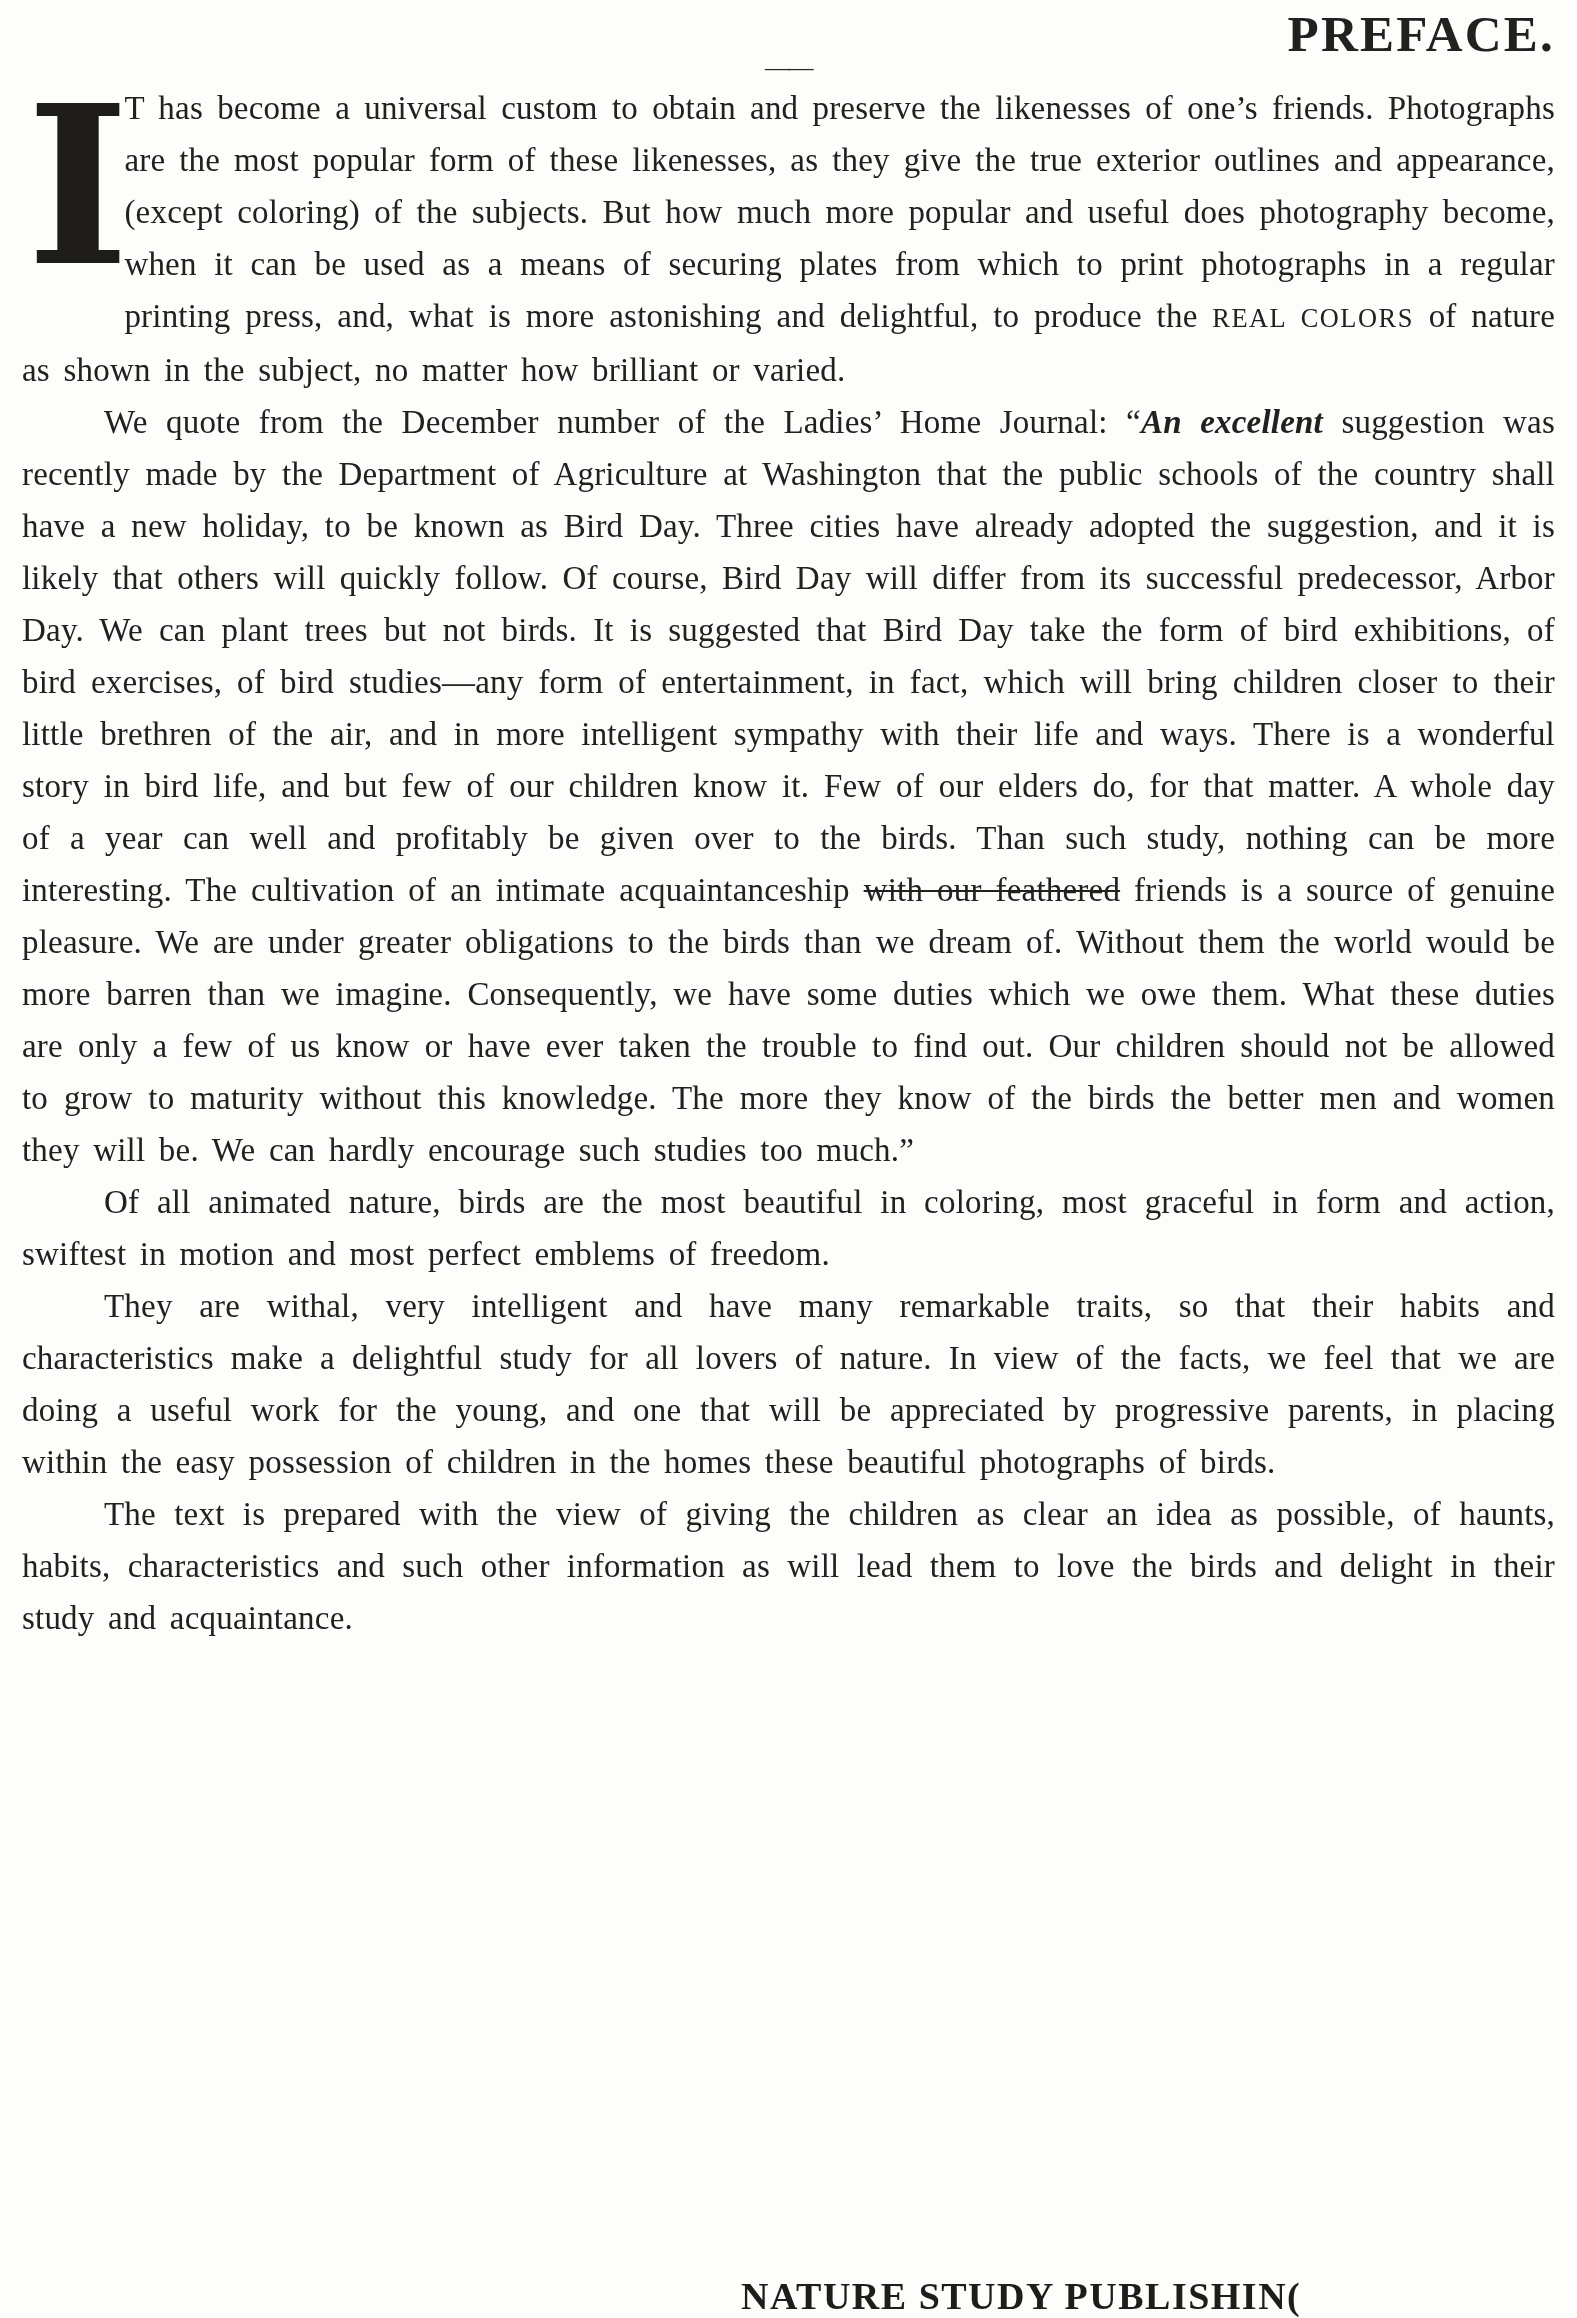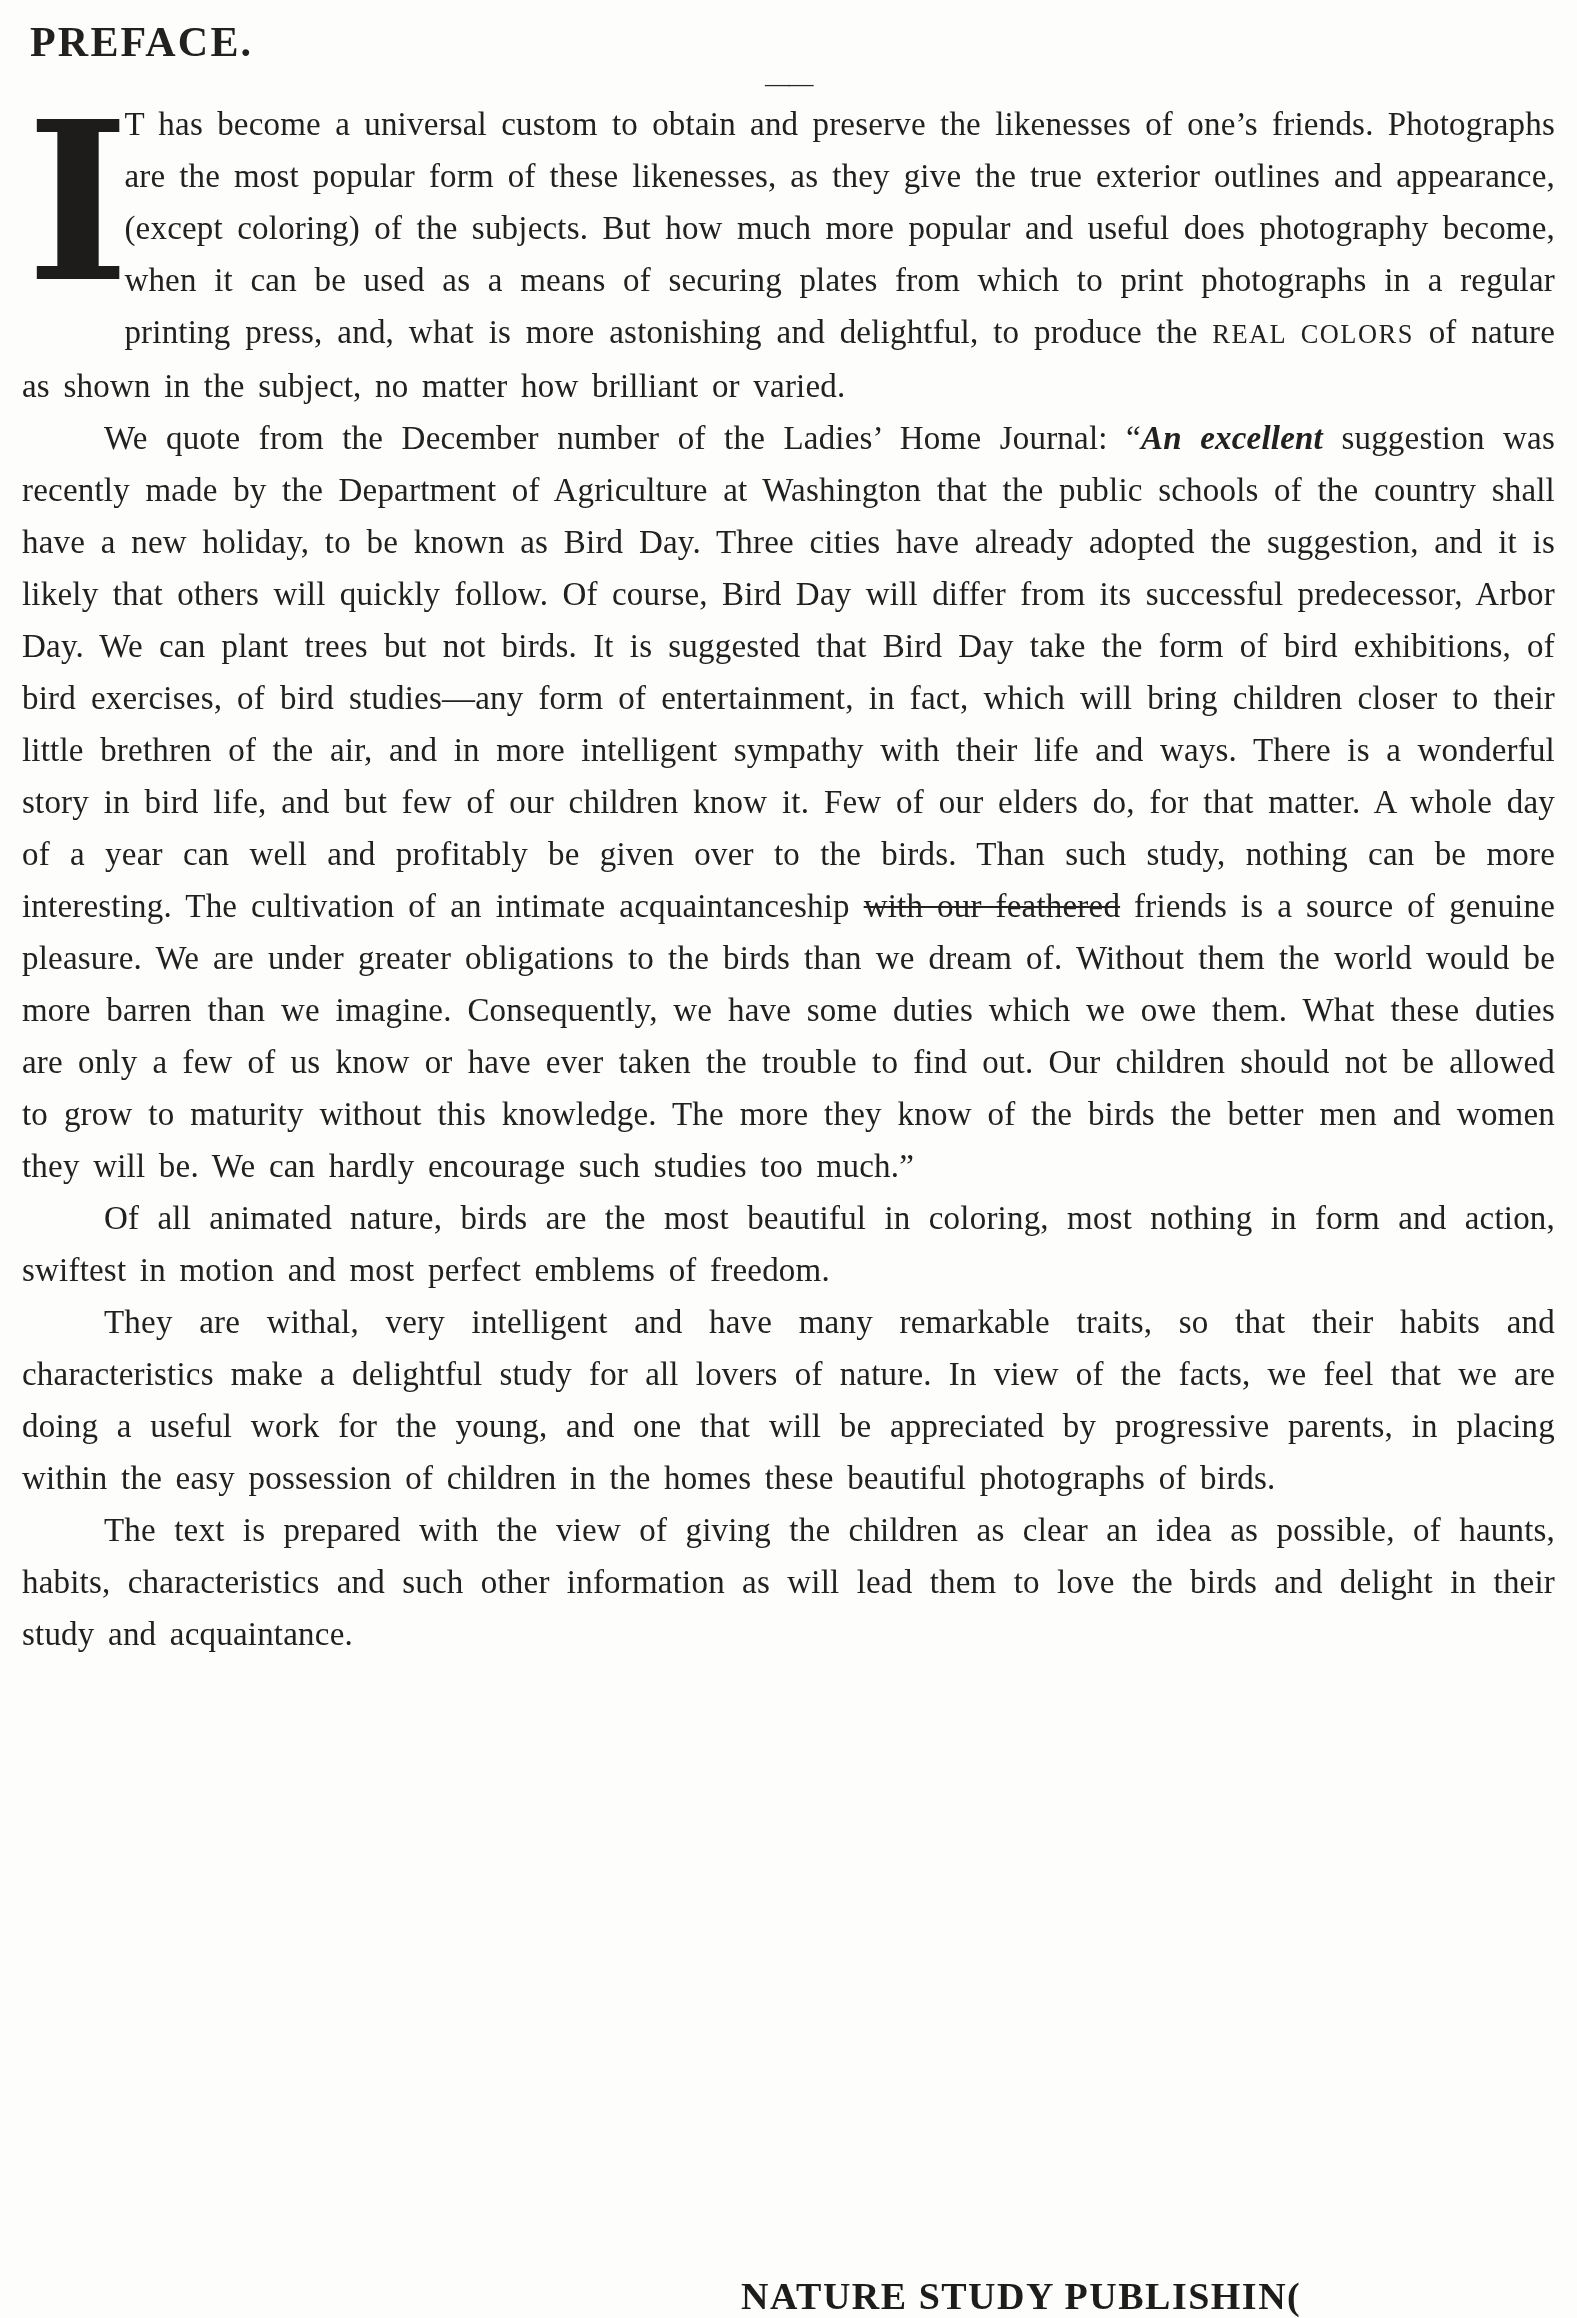--- a/index.html
+++ b/index.html
@@ -13,25 +13,25 @@
     height: 2319px;
     margin: 0 auto;
     background: #fdfdfb;
     color: #222120;
     font-family: "Liberation Serif", "DejaVu Serif", serif;
     box-sizing: border-box;
     padding: 10.3px 22px 7.3px 22px;
     overflow: hidden;
   }
   .page-title {
-    text-align: left;
-    font-size: 42px;
+    text-align: right;
+    font-size: 51px;
     font-weight: 600;
     letter-spacing: 2.2px;
-    margin: 8px;
+    margin: 0;
     line-height: 48px;
   }
   .title-divider {
     text-align: center;
     font-size: 25px;
     line-height: 19px;
     letter-spacing: -1.5px;
     color: #2a2927;
     margin: 0 0 4.4px 0;
   }
@@ -85,21 +85,21 @@
 
   <h1 class="page-title">PREFACE.</h1>
   <div class="title-divider">——</div>
 
   <div class="body-text">
 
     <p class="para first"><span class="dropcap">I</span><span>T has become a universal custom to obtain and preserve the likenesses of one’s friends.   Photographs are the most popular form of these likenesses, as they give the true exterior outlines and appearance, (except coloring) of the subjects.   But how much more popular and useful does photography become, when it can be used as a means of securing plates from which to print photographs in a regular printing press, and, what is more astonishing and delightful, to produce the </span><span class="smallcaps">REAL COLORS</span><span> of nature as shown in the subject, no matter how brilliant or varied.</span></p>
 
     <p class="para"><span>We quote from the December number of the Ladies’ Home Journal: “</span><span class="italic">An excellent</span><span> suggestion was recently made by the Department of Agriculture at Washington that the public schools of the country shall have a new holiday, to be known as Bird Day.   Three cities have already adopted the suggestion, and it is likely that others will quickly follow.   Of course, Bird Day will differ from its successful predecessor, Arbor Day.   We can plant trees but not birds. It is suggested that Bird Day take the form of bird exhibitions, of bird exercises, of bird studies—any form of entertainment, in fact, which will bring children closer to their little brethren of the air, and in more intelligent sympathy with their life and ways.   There is a wonderful story in bird life, and but few of our children know it.   Few of our elders do, for that matter.   A whole day of a year can well and profitably be given over to the birds.   Than such study, nothing can be more interesting.   The cultivation of an intimate acquaintanceship </span><span class="struck">with our feathered</span><span> friends is a source of genuine pleasure. We are under greater obligations to the birds than we dream of.   Without them the world would be more barren than we imagine.   Consequently, we have some duties which we owe them.   What these duties are only a few of us know or have ever taken the trouble to find out.   Our children should not be allowed to grow to maturity without this knowledge.   The more they know of the birds the better men and women they will be.   We can hardly encourage such studies too much.”</span></p>
 
-    <p class="para">Of all animated nature, birds are the most beautiful in coloring, most nothing in form and action, swiftest in motion and most perfect emblems of freedom.</p>
+    <p class="para">Of all animated nature, birds are the most beautiful in coloring, most graceful in form and action, swiftest in motion and most perfect emblems of freedom.</p>
 
     <p class="para">They are withal, very intelligent and have many remarkable traits, so that their habits and characteristics make a delightful study for all lovers of nature.   In view of the facts, we feel that we are doing a useful work for the young, and one that will be appreciated by progressive parents, in placing within the easy possession of children in the homes these beautiful photographs of birds.</p>
 
     <p class="para">The text is prepared with the view of giving the children as clear an idea as possible, of haunts, habits, characteristics and such other information as will lead them to love the birds and delight in their study and acquaintance.</p>
 
   </div>
 
   <div class="page-footer">NATURE STUDY PUBLISHIN(</div>
 
 </div>

